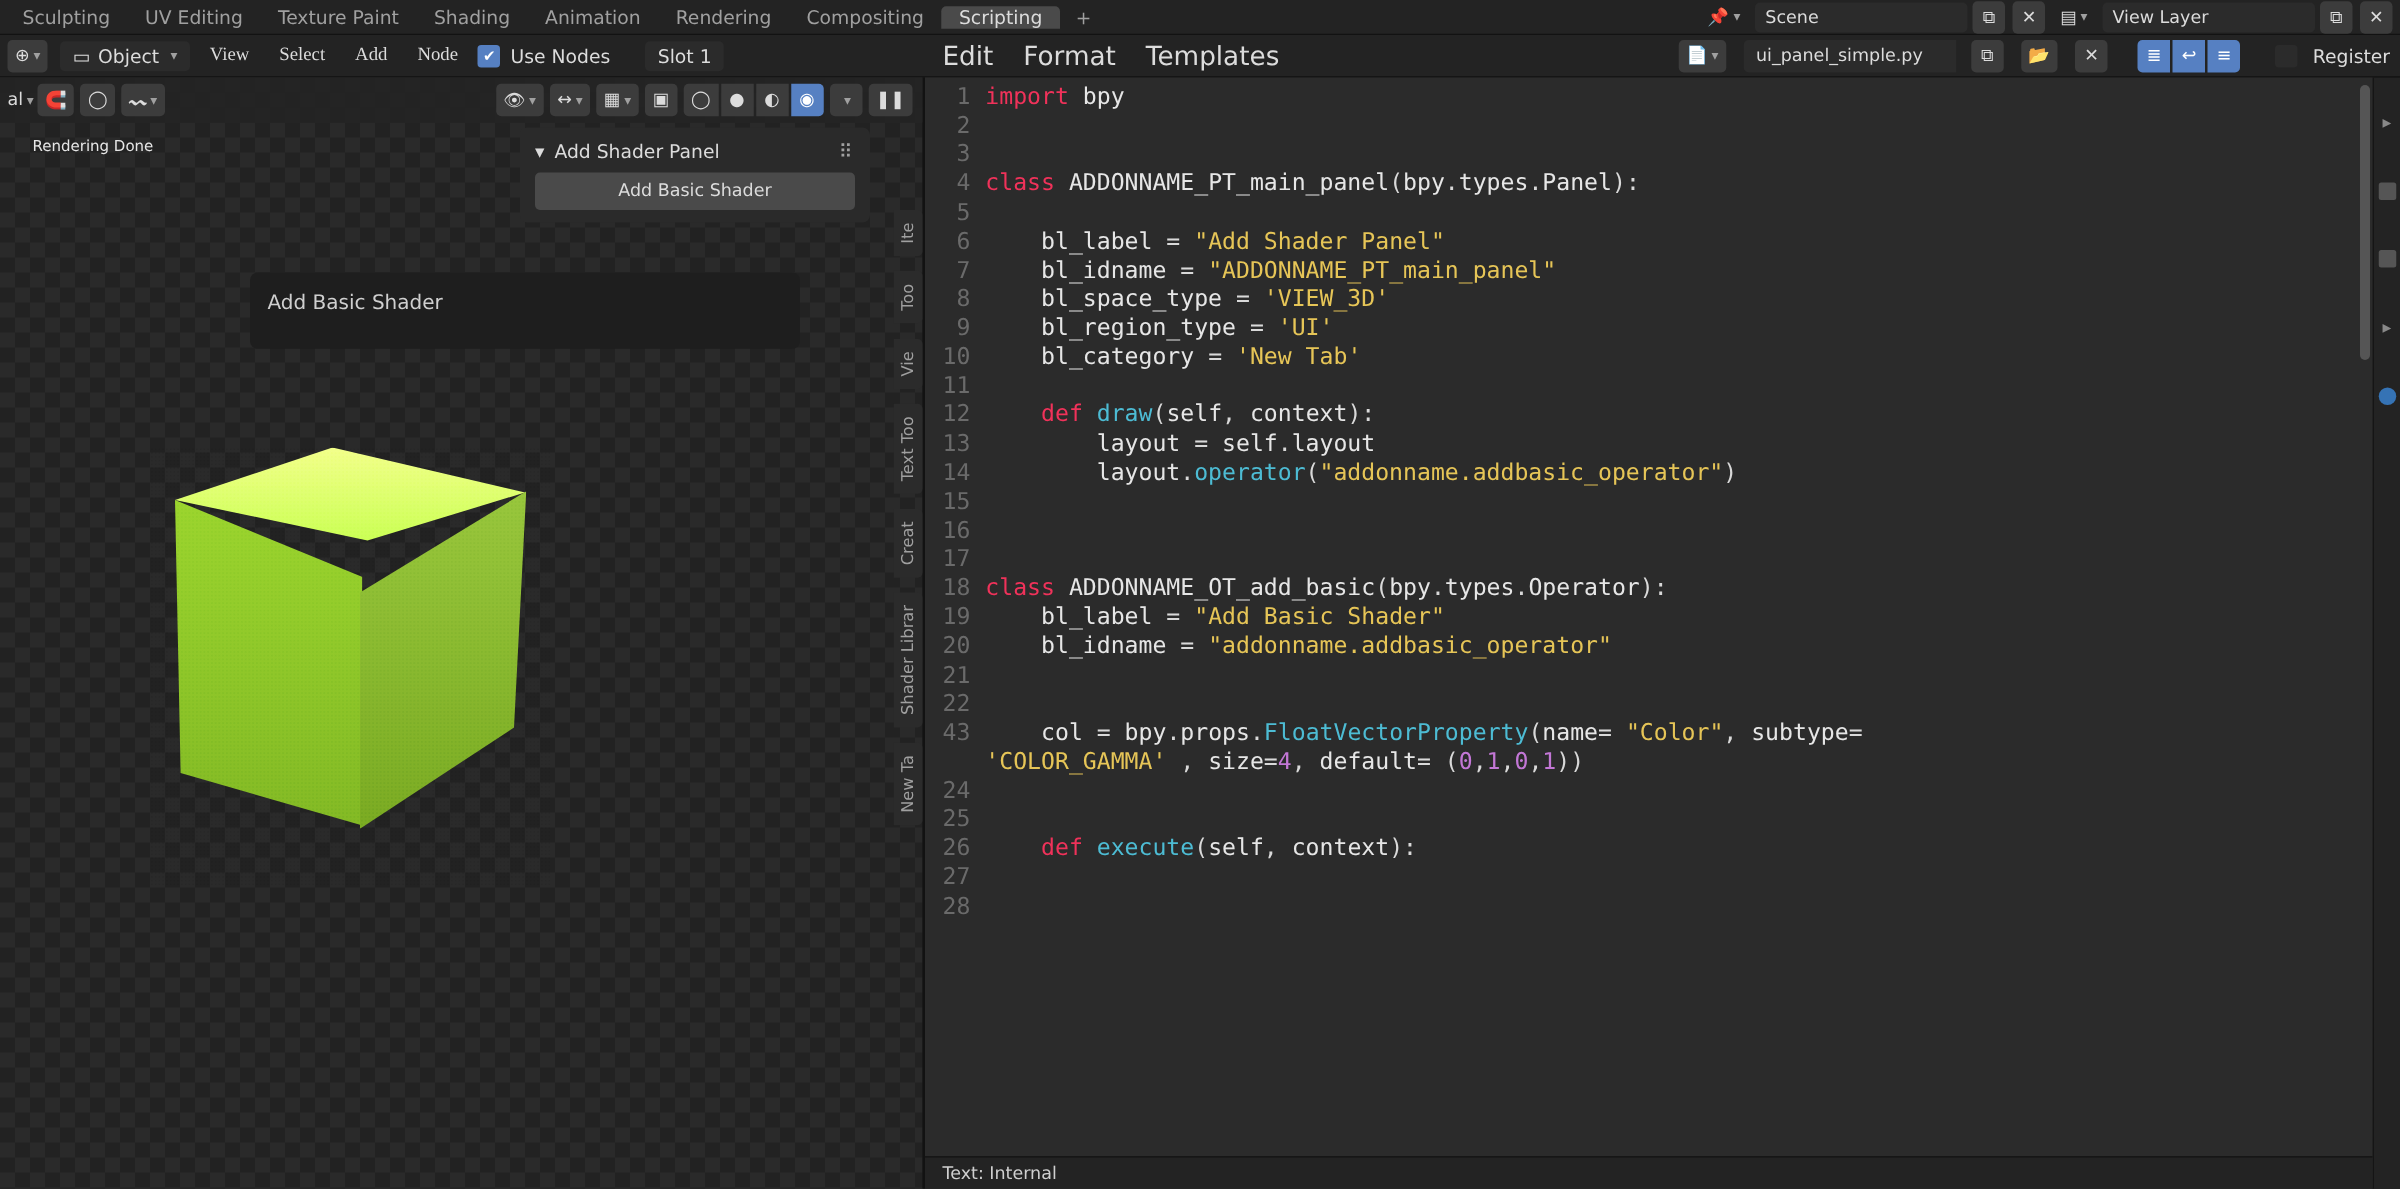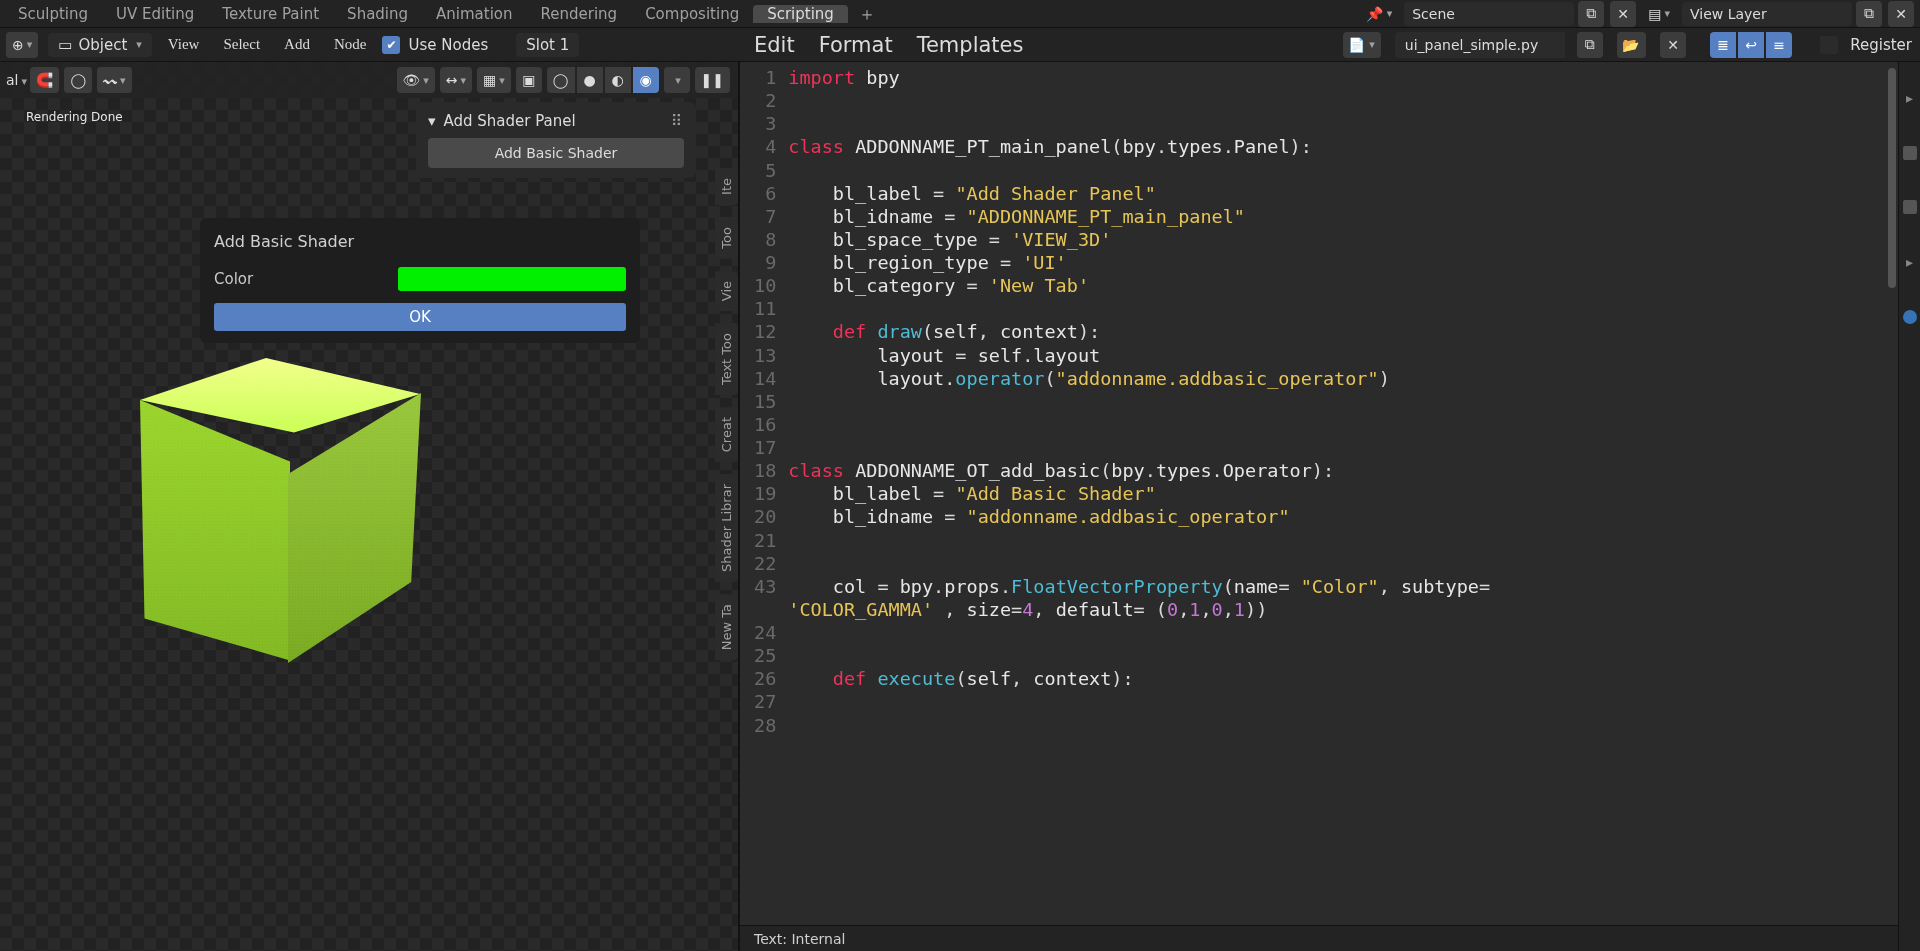--- a/index.html
+++ b/index.html
@@ -353,27 +353,20 @@
           <span>Add Shader Panel</span>
           <span class="dots">⠿</span>
         </div>
         <div class="big-btn">
           <span>Add Basic Shader</span>
         </div>
       </div>
 
       <div id="op-popup">
         <div class="title">Add Basic Shader</div>
-        <div class="row">
-          <span class="lbl">Color</span>
-          <span class="color-field" style="background:#00f000;"></span>
-        </div>
-        <div class="ok-btn">
-          <span>OK</span>
-        </div>
       </div>
 
       <div id="cube-holder">
         <div class="cube-face cube-top"></div>
         <div class="cube-face cube-left"></div>
         <div class="cube-face cube-right"></div>
         <div class="cube-grain"></div>
       </div>
 
       <div id="viewport-side-tabs">

